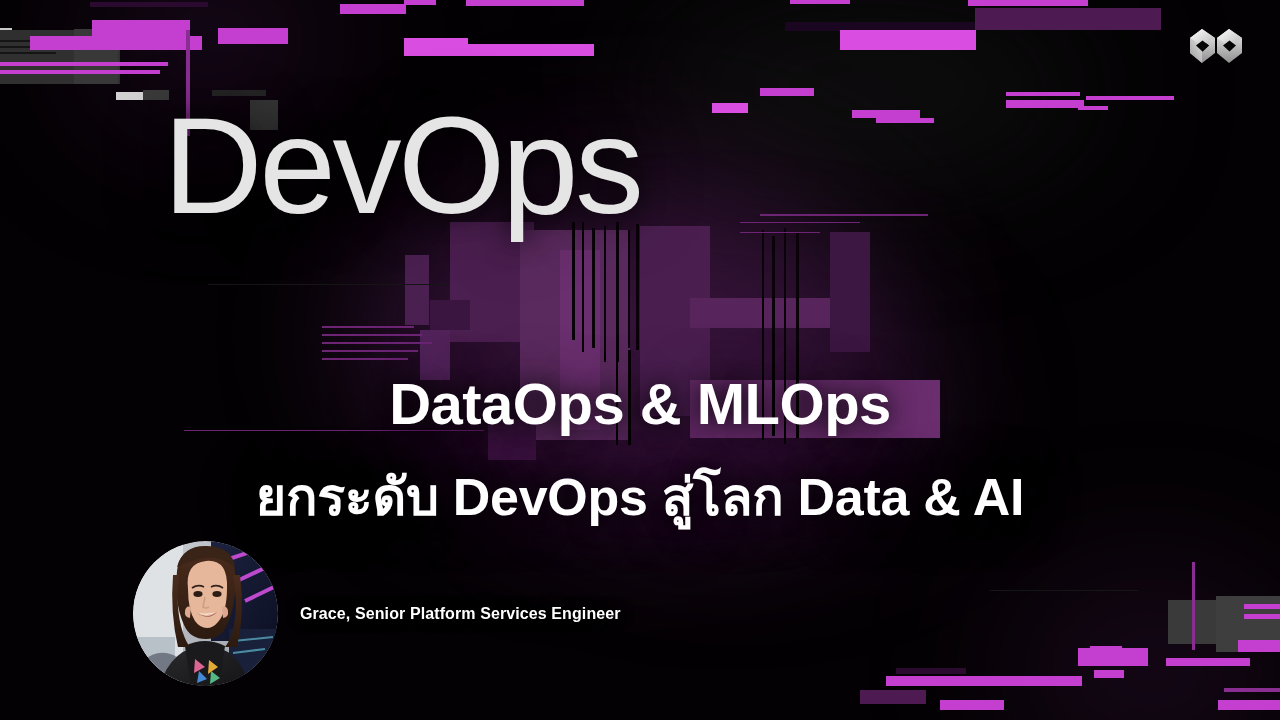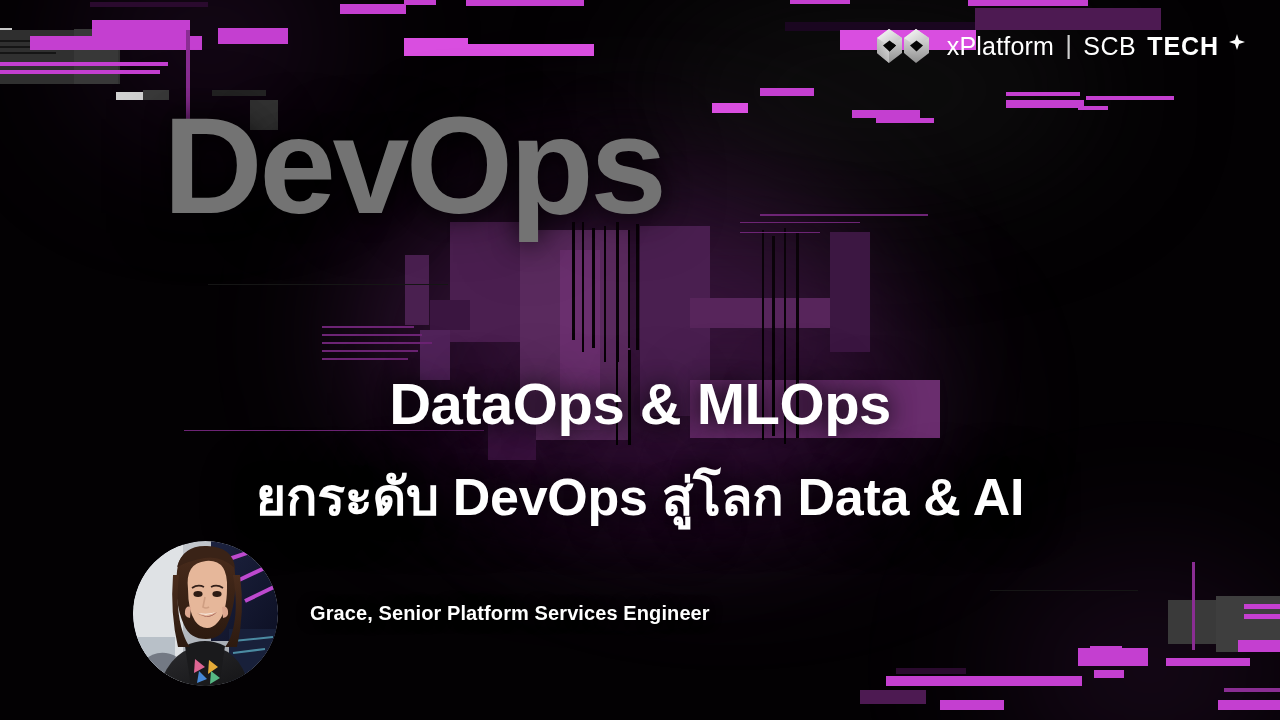--- a/index.html
+++ b/index.html
@@ -36,21 +36,21 @@
   .lt-x { font-weight:300; }
   .lt-div { color:#cfcfcf; font-weight:200; font-size:26px; position:relative; top:-1px; }
   .lt-scb { font-weight:300; letter-spacing:.6px; }
   .lt-tech { font-weight:700; letter-spacing:.9px; }
   .lt-sup { position:relative; top:-11px; left:-1px; width:16px; height:16px; display:inline-block; }
 
   
   .title-wrap { position:absolute; z-index:30; }
   #title-1 {
     left:163px; top:96px;
-    font-size:138px; font-weight:700; color:#737373;
+    font-size:138px; font-weight:400; color:#e5e5e5;
     letter-spacing:-3.5px; line-height:1; white-space:nowrap;
     text-shadow:0 0 26px rgba(0,0,0,.85), 0 0 60px rgba(0,0,0,.6);
   }
   #title-2 {
     left:612px; top:222px;
     font-size:138px; font-weight:700; color:#fff;
     letter-spacing:-3.5px; line-height:1; white-space:nowrap;
     text-shadow:0 0 26px rgba(0,0,0,.85), 0 0 60px rgba(0,0,0,.6);
   }
   #subtitle-1 {
@@ -66,23 +66,22 @@
 
   
   #speaker { position:absolute; left:133px; top:541px; z-index:35;
              display:flex; align-items:center; gap:22px; }
   #avatar {
     width:145px; height:145px; border-radius:50%;
     overflow:hidden; flex:none; position:relative; background:#1b1b22;
   }
   #avatar svg { display:block; width:145px; height:145px; }
   #speaker-name {
-    color:#fff; font-size:20px; font-weight:600; letter-spacing:.1px;
+    color:#fff; font-size:16px; font-weight:600; letter-spacing:.1px;
     white-space:nowrap; text-shadow:0 0 14px rgba(0,0,0,.9);
-    margin-left:10px;
   }
 </style>
 </head>
 <body>
 
 <div id="stage">
 
   <div id="glitch">
     <div class="glow glow-e"></div>
     <div class="glow glow-c"></div>
@@ -202,31 +201,20 @@
         <path d="M2 12 L14 3 L27 12 L27 27 L14 37 L2 27 Z" fill="url(#g3)"></path>
         <path d="M8 19.5 L14.5 14.5 L21 19.5 L14.5 25.5 Z" fill="#000"></path>
         <path d="M2 12 L14 3 L27 12 L14 20 Z" fill="url(#g1)"></path>
         <path d="M2 12 L14 20 L14 37 L2 27 Z" fill="url(#g2)" opacity=".85"></path>
         <path d="M8 19.5 L14.5 14.5 L21 19.5 L14.5 25.5 Z" fill="#050505"></path>
         <path d="M29 12 L41 3 L54 12 L54 27 L41 37 L29 27 Z" fill="url(#g3)"></path>
         <path d="M29 12 L41 3 L54 12 L41 20 Z" fill="url(#g1)"></path>
         <path d="M35 19.5 L41.5 14.5 L48 19.5 L41.5 25.5 Z" fill="#050505"></path>
       </svg>
     </div>
-    <div id="logo-text">
-      <span class="lt-x">xPlatform</span>
-      <span class="lt-div">|</span>
-      <span class="lt-scb">SCB</span>
-      <span class="lt-tech">TECH</span>
-      <span class="lt-sup">
-        <svg viewBox="0 0 16 16" width="16" height="16">
-          <path d="M8 0 L10 6 L16 8 L10 10 L8 16 L6 10 L0 8 L6 6 Z" fill="#ffffff"></path>
-        </svg>
-      </span>
-    </div>
   </div>
 
   <div class="title-wrap" id="title-1">DevOps</div>
   <div class="title-wrap" id="subtitle-2">ยกระดับ DevOps สู่โลก Data &amp; AI</div>
   <div class="title-wrap" id="subtitle-1">DataOps &amp; MLOps</div>
 
   <div id="speaker">
     <div id="avatar">
       <svg viewBox="0 0 145 145">
         <defs>

